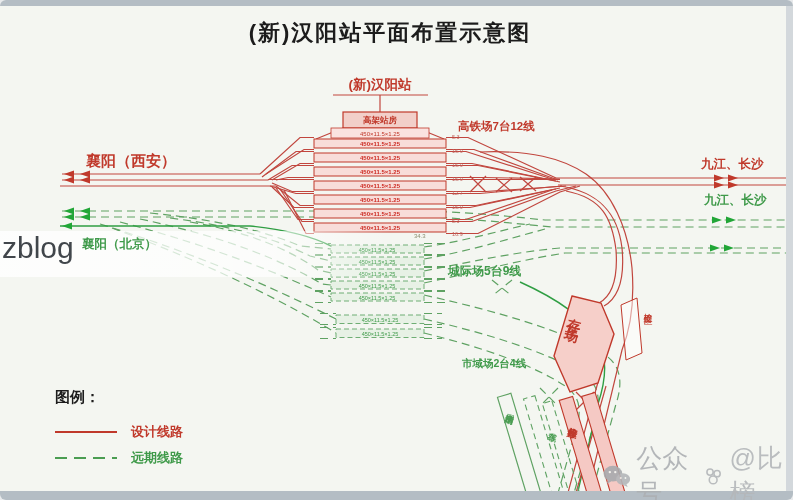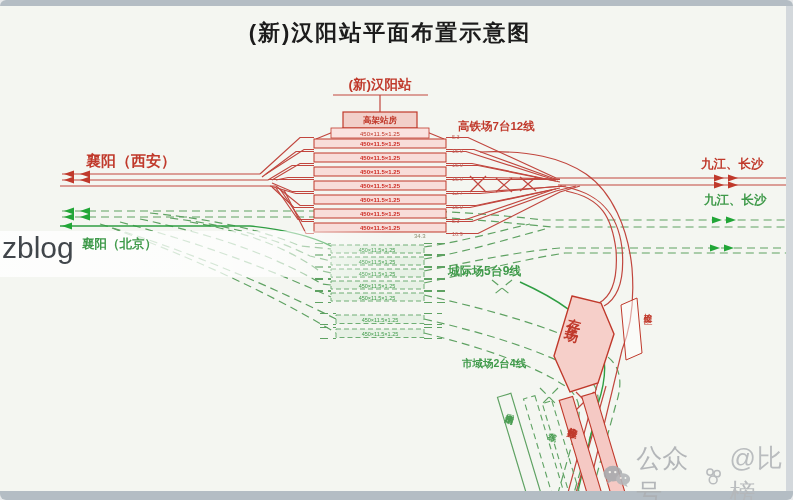--- a/index.html
+++ b/index.html
@@ -252,20 +252,31 @@
   <div class="abs green-label" id="west-green">襄阳（北京）</div>
   <div class="abs red-label" id="east-red">九江、长沙</div>
   <div class="abs green-label" id="east-green">九江、长沙</div>
 
   <div class="abs vlabel" id="storage-yard-label">存车场</div>
   <div class="abs vlabel" id="maint-area-label">检修工区</div>
   <div class="abs vlabel" id="emu-depot-label">高铁动车运用所</div>
   <div class="abs vlabel" id="storage-track-label">存车线</div>
   <div class="abs vlabel" id="shed-label">检修库</div>
 
+  <div class="abs" id="legend">
+    <div id="legend-title">图例：</div>
+    <div class="legend-row">
+      <div class="swatch swatch-solid"></div>
+      <div class="legend-label red-label">设计线路</div>
+    </div>
+    <div class="legend-row">
+      <div class="swatch swatch-dashed"></div>
+      <div class="legend-label green-label">远期线路</div>
+    </div>
+  </div>
 
   <div class="abs" id="wm-blog">zblog</div>
   <div class="abs" id="wm-row">
     <svg width="36" height="32" viewBox="0 0 36 32">
       <ellipse cx="14" cy="13" rx="12" ry="10" fill="#a8abae"></ellipse>
       <circle cx="10" cy="11" r="1.5" fill="#f4f6f1"></circle>
         <circle cx="17" cy="11" r="1.5" fill="#f4f6f1"></circle>
       <path d="M8,21 L6,26 L12,23 Z" fill="#a8abae"></path>
       <ellipse cx="27" cy="20" rx="9" ry="7.5" fill="#b3b6b9"></ellipse>
       <circle cx="24" cy="18.5" r="1.2" fill="#f4f6f1"></circle>

